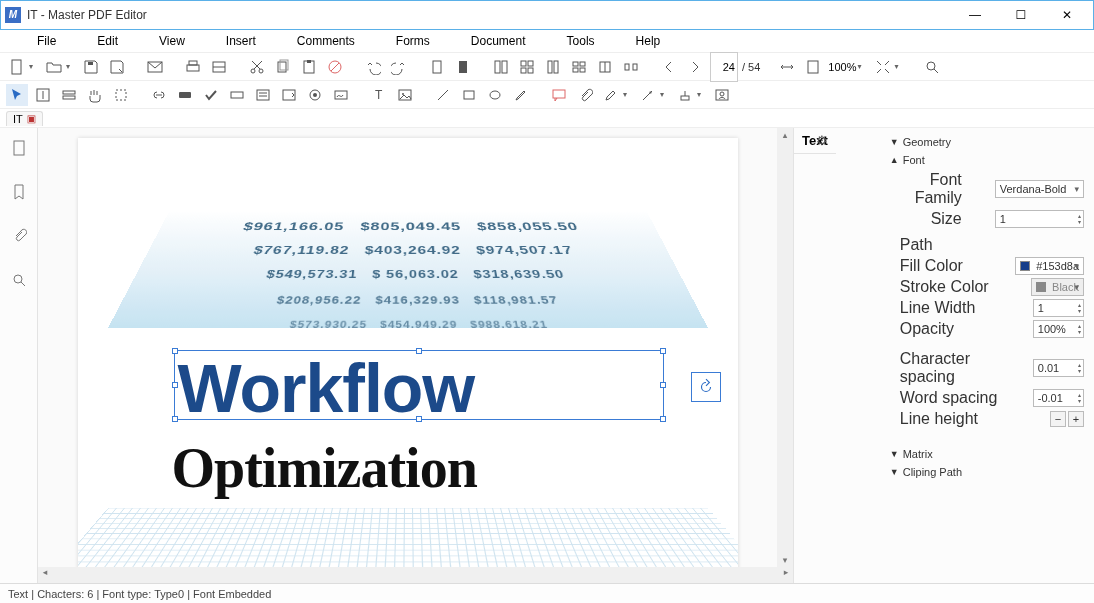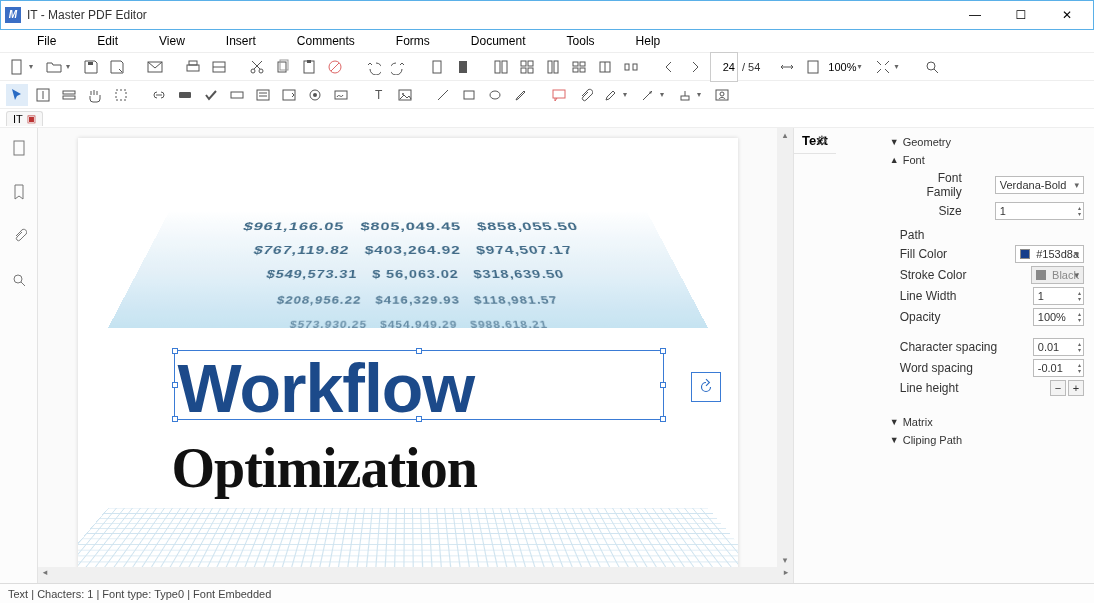--- a/index.html
+++ b/index.html
@@ -50,21 +50,21 @@
 .hscroll span{width:14px; text-align:center;}
 .right-panel { width: 300px; display:flex; flex-direction:row; background:#fcfcfc;gap:44px; }
 .rp-header { height: 26px; display:flex; align-items:center; border-bottom:1px solid #e3e3e3; padding: 0 8px; position:relative;}
 .rp-header .title { flex:1; text-align:center; font-weight:bold; font-size:13px;}
 .rp-header .slider-icon { position:absolute; right:8px; font-size:13px; color:#555;}
 .rp-body { flex:1; padding: 6px 10px; font-size:11px; color:#333; overflow:auto;}
 .rp-section { margin-bottom: 2px; }
 .rp-section .sec-head { display:flex; align-items:center; gap:4px; padding:2px 0; cursor:default;}
 .rp-section .sec-head .tri { font-size:9px;}
 .field-row { display:flex; align-items:center; margin:3px 0; gap:6px;}
-.field-row label { width: 104px; font-size:12px; text-align:left;}
+.field-row label { width: 104px; font-size:16px; text-align:left;}
 .field-row .ctrl { flex:1; height:18px; border:1px solid #bbb; background:#fff; font-size:11px; padding:0 4px; display:flex; align-items:center; position:relative;margin-left:23px;}
 .field-row .ctrl.select::after { content:"▾"; position:absolute; right:4px; font-size:9px; color:#666;}
 .field-row .ctrl.spin::after { content:"▴\A▾"; white-space:pre; position:absolute; right:2px; font-size:6px; line-height:6px; color:#666; top:2px;}
 .field-row .swatch { width:10px; height:10px; margin-right:6px; border:1px solid #888;}
 .field-row .stepper { display:flex; gap:2px;}
 .field-row .stepper .sb { width:16px; height:16px; border:1px solid #bbb; text-align:center; line-height:14px; font-size:11px; background:#f3f3f3; cursor:default;}
 .indent { margin-left: 10px;}
 .font-sec .field-row label { width: 66px; text-align:right; padding-right:4px;}
 .statusbar { height: 20px; border-top: 1px solid #dcdcdc; display:flex; align-items:center; padding: 0 8px; font-size:11px; color:#444; background:#fdfdfd;}
 </style>
@@ -592,14 +592,14 @@
           <div class="sec-head">
             <span class="tri">▼</span>
             <span>Cliping Path</span>
           </div>
         </div>
     </div>
   </div>
 </div>
 
 <div class="statusbar">
-  <span>Text | Chacters: 1 | Font type: Type0 | Font Embedded</span>
+  <span>Text | Chacters: 6 | Font type: Type0 | Font Embedded</span>
 </div>
 
 </body></html>

